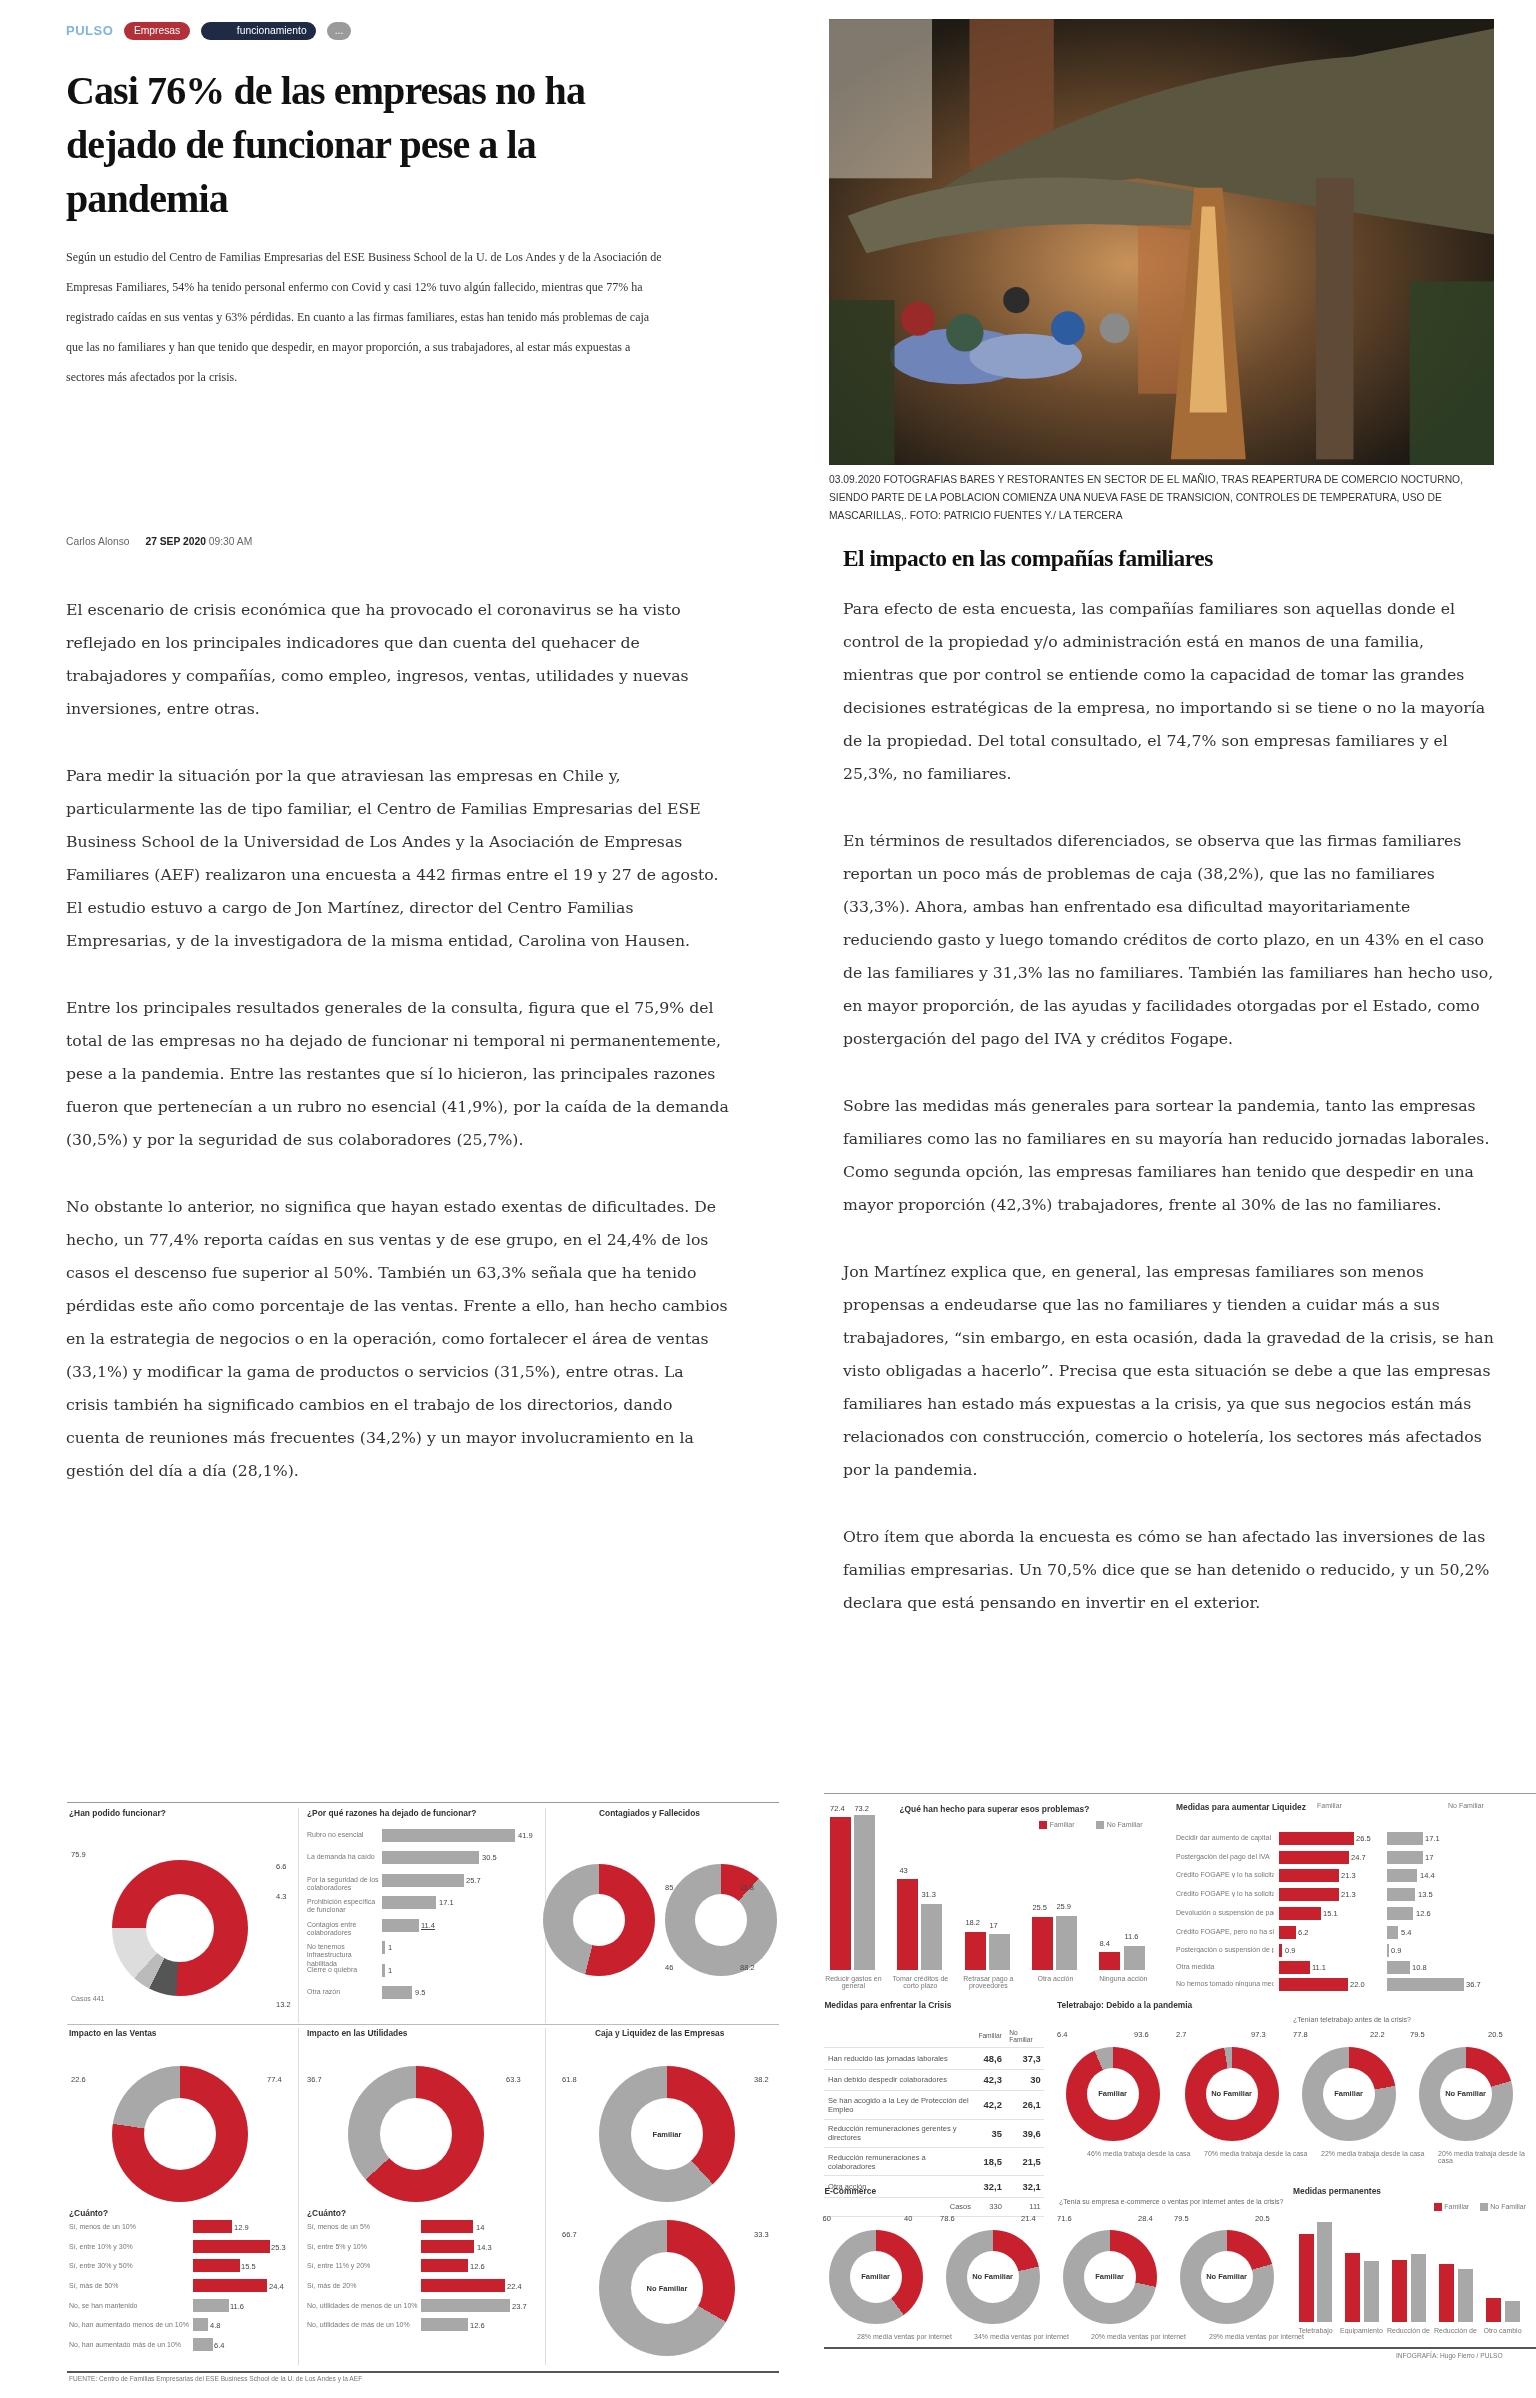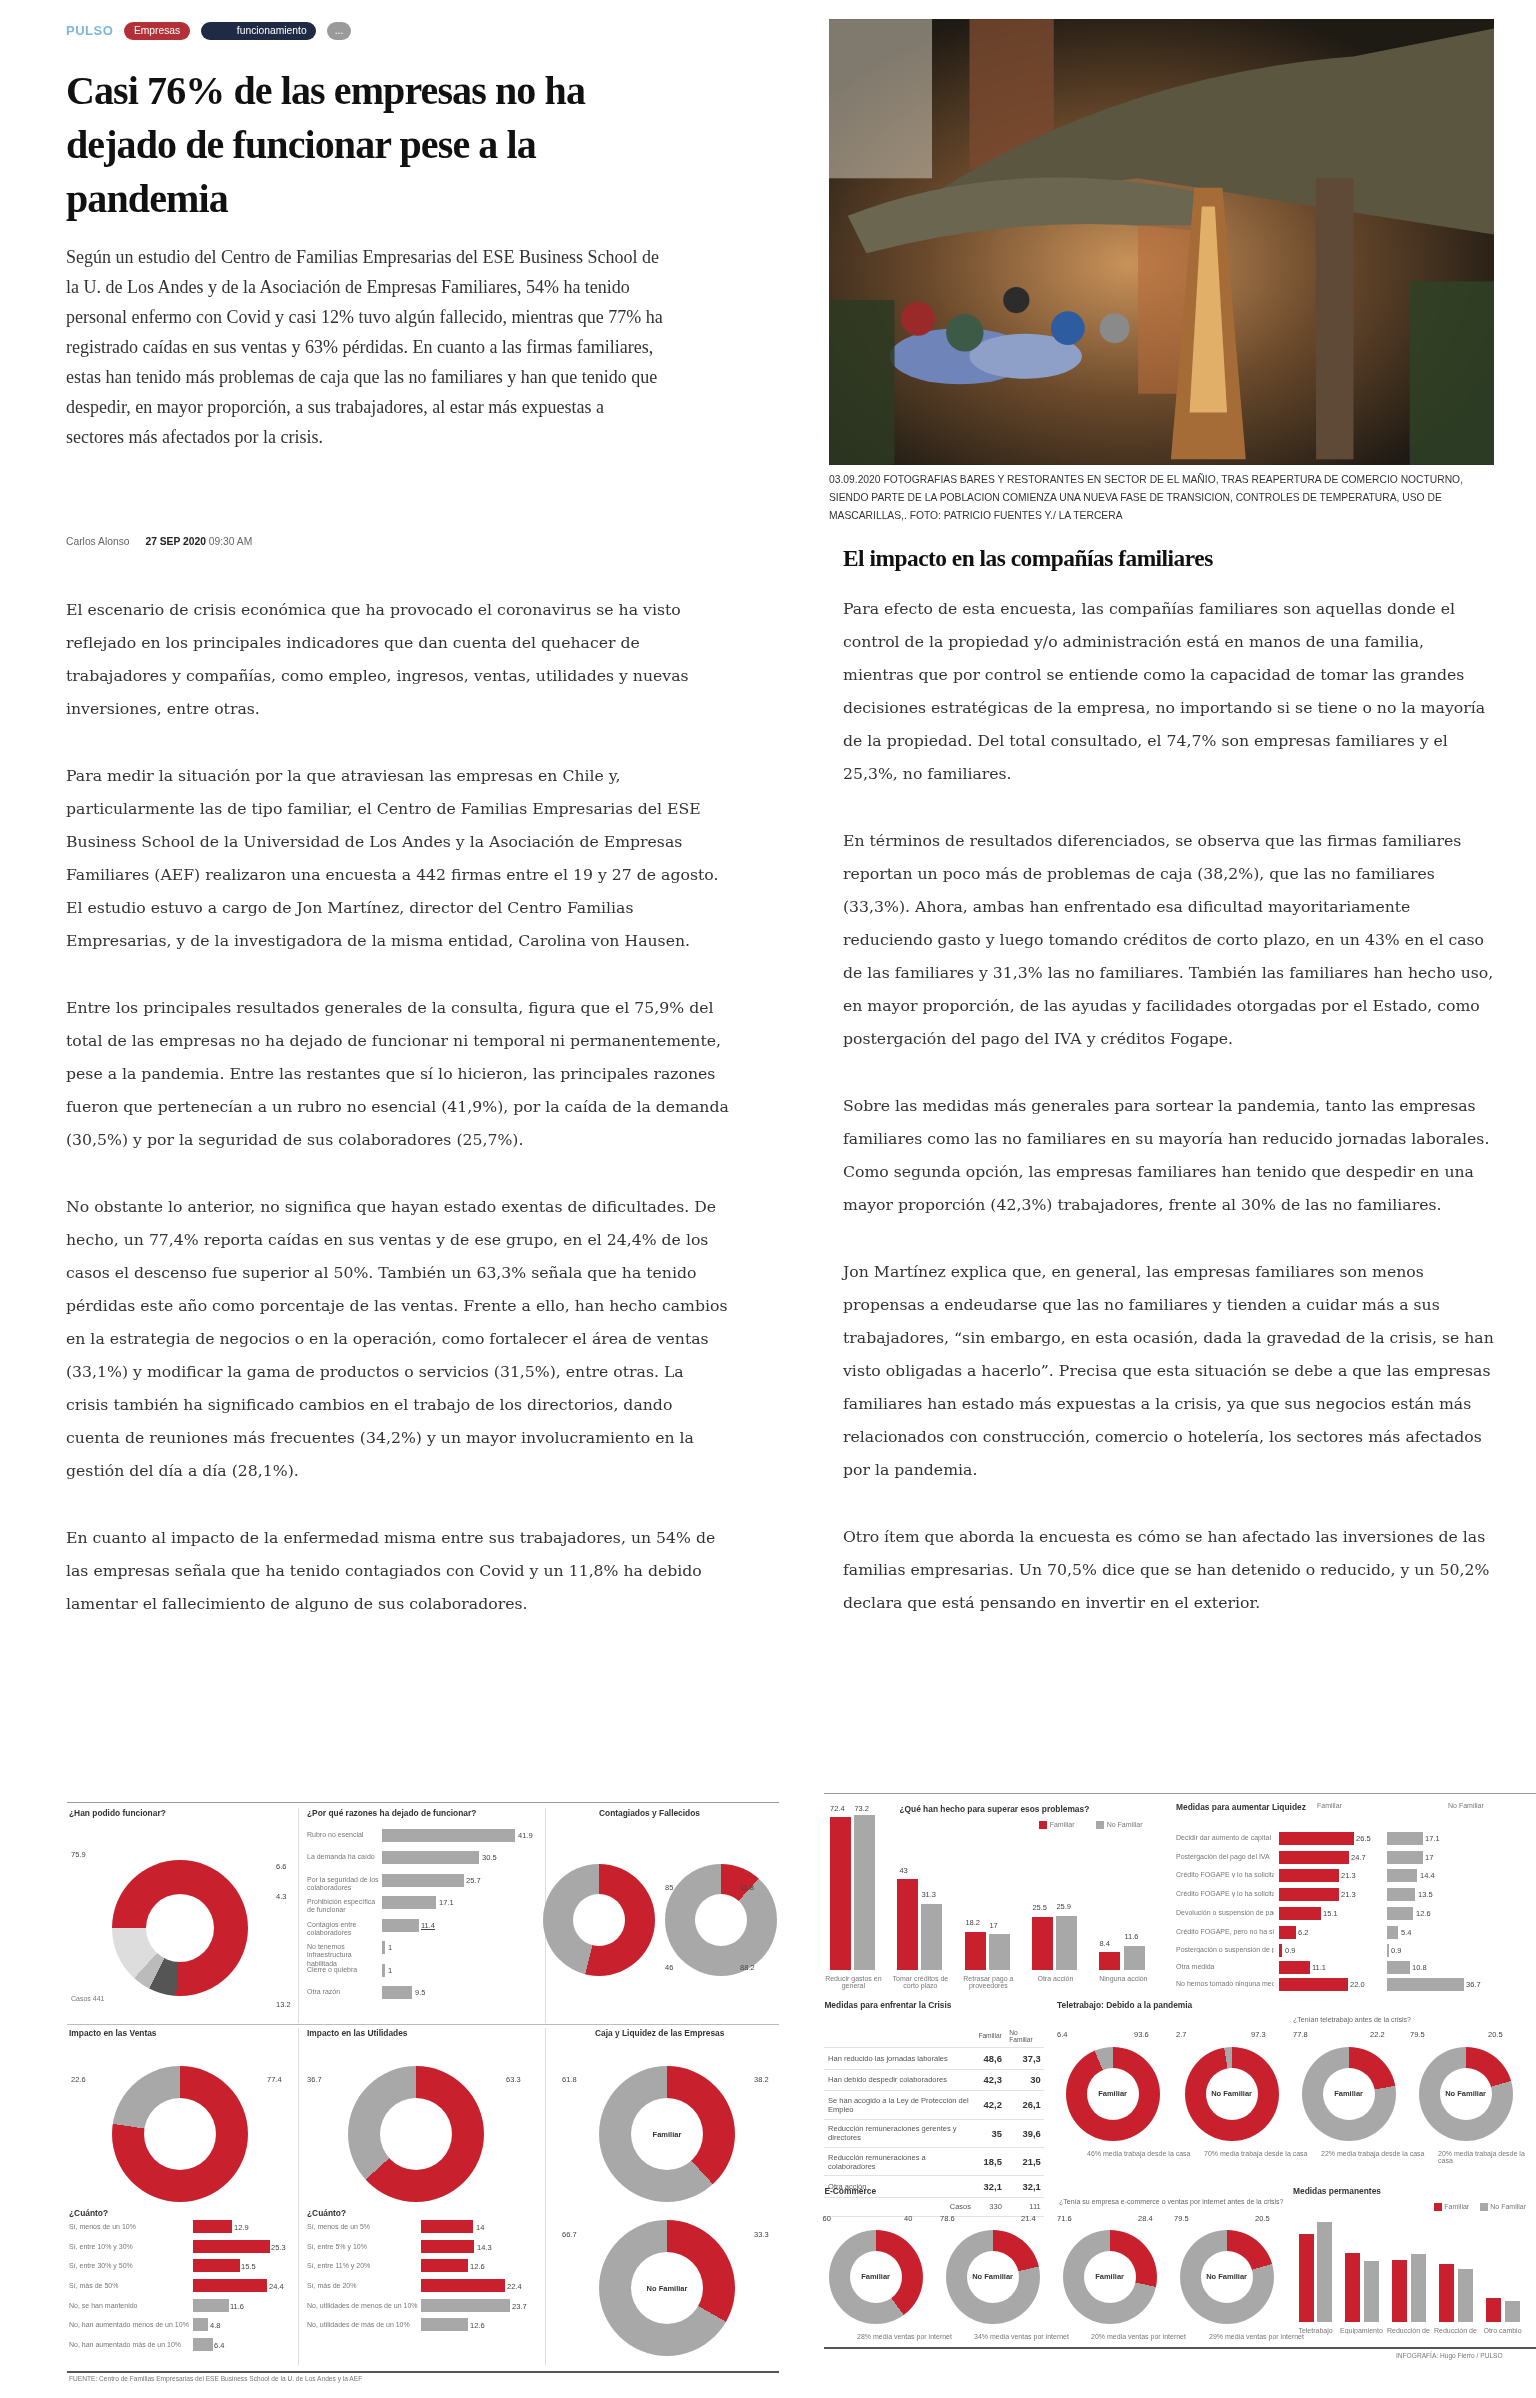--- a/index.html
+++ b/index.html
@@ -10,21 +10,21 @@
   .col-right { position: absolute; left: 829px; top: 0; width: 665px; }
 
   .tags { position: absolute; top: 20.6px; left: 0; display: flex; align-items: center; gap: 11.2px; height: 20.6px; }
   .tag-section { font-family: "Liberation Sans", sans-serif; font-weight: bold; font-size: 13px; color: #7fb6e0; letter-spacing: 0.5px; }
   .pill { font-family: "Liberation Sans", sans-serif; font-size: 10.3px; color: #fff; border-radius: 9.4px; padding: 2.8px 9.4px; line-height: 13px; }
   .pill-red { background: #b33038; }
   .pill-navy { background: #1f2a44; padding-left: 36px; }
   .pill-gray { background: #9a9a9a; padding: 2.8px 7.5px; }
 
   .headline { position: absolute; top: 64px; left: 0; width: 600px; font-family: "Liberation Serif", serif; font-weight: bold; font-size: 40px; line-height: 54px; color: #111; letter-spacing: -0.9px; }
-  .lead { position: absolute; top: 242px; left: 0; width: 600px; font-family: "Liberation Serif", serif; font-size: 18px; line-height: 30px; color: #333; }
+  .lead { position: absolute; top: 242px; left: 0; width: 600px; font-family: "Liberation Serif", serif; font-size: 12px; line-height: 30px; color: #333; }
   .byline { position: absolute; top: 536px; left: 0; font-family: "Liberation Sans", sans-serif; font-size: 10.3px; color: #666; }
   .byline b { color: #222; margin-left: 13px; }
 
   .body-text { position: absolute; left: 0; width: 665px; font-family: "DejaVu Serif", serif; font-size: 15.7px; line-height: 33px; color: #333; }
   .body-text p { margin-bottom: 34px; }
 
   .photo { position: absolute; top: 19px; left: 0; width: 665px; height: 446px; overflow: hidden; background: #2a2218; }
   .caption { position: absolute; top: 471px; left: 0; width: 665px; font-family: "Liberation Sans", sans-serif; font-size: 10.3px; line-height: 18px; color: #333; }
   .subhead { position: absolute; top: 545px; left: 14px; font-family: "Liberation Serif", serif; font-weight: bold; font-size: 23.4px; color: #111; letter-spacing: -0.5px; }
 
@@ -71,21 +71,20 @@
     <span>Carlos Alonso</span>
     <b>27 SEP 2020</b>
     <span>09:30 AM</span>
   </div>
 
   <div class="body-text" style="top:593px;">
     <p>El escenario de crisis económica que ha provocado el coronavirus se ha visto reflejado en los principales indicadores que dan cuenta del quehacer de trabajadores y compañías, como empleo, ingresos, ventas, utilidades y nuevas inversiones, entre otras.</p>
     <p>Para medir la situación por la que atraviesan las empresas en Chile y, particularmente las de tipo familiar, el Centro de Familias Empresarias del ESE Business School de la Universidad de Los Andes y la Asociación de Empresas Familiares (AEF) realizaron una encuesta a 442 firmas entre el 19 y 27 de agosto. El estudio estuvo a cargo de Jon Martínez, director del Centro Familias Empresarias, y de la investigadora de la misma entidad, Carolina von Hausen.</p>
     <p>Entre los principales resultados generales de la consulta, figura que el 75,9% del total de las empresas no ha dejado de funcionar ni temporal ni permanentemente, pese a la pandemia. Entre las restantes que sí lo hicieron, las principales razones fueron que pertenecían a un rubro no esencial (41,9%), por la caída de la demanda (30,5%) y por la seguridad de sus colaboradores (25,7%).</p>
     <p>No obstante lo anterior, no significa que hayan estado exentas de dificultades. De hecho, un 77,4% reporta caídas en sus ventas y de ese grupo, en el 24,4% de los casos el descenso fue superior al 50%. También un 63,3% señala que ha tenido pérdidas este año como porcentaje de las ventas. Frente a ello, han hecho cambios en la estrategia de negocios o en la operación, como fortalecer el área de ventas (33,1%) y modificar la gama de productos o servicios (31,5%), entre otras. La crisis también ha significado cambios en el trabajo de los directorios, dando cuenta de reuniones más frecuentes (34,2%) y un mayor involucramiento en la gestión del día a día (28,1%).</p>
-    <p>En cuanto al impacto de la enfermedad misma entre sus trabajadores, un 54% de las empresas señala que ha tenido contagiados con Covid y un 11,8% ha debido lamentar el fallecimiento de alguno de sus colaboradores.</p>
   </div>
 </div>
 
 <div class="col-right">
   <div class="photo">
     <svg width="665" height="446" viewBox="0 0 710 476">
       <defs>
         <radialGradient id="glow" cx="0.45" cy="0.55" r="0.6">
           <stop offset="0" stop-color="#c9925a"></stop>
           <stop offset="0.5" stop-color="#6b4a2c"></stop>

